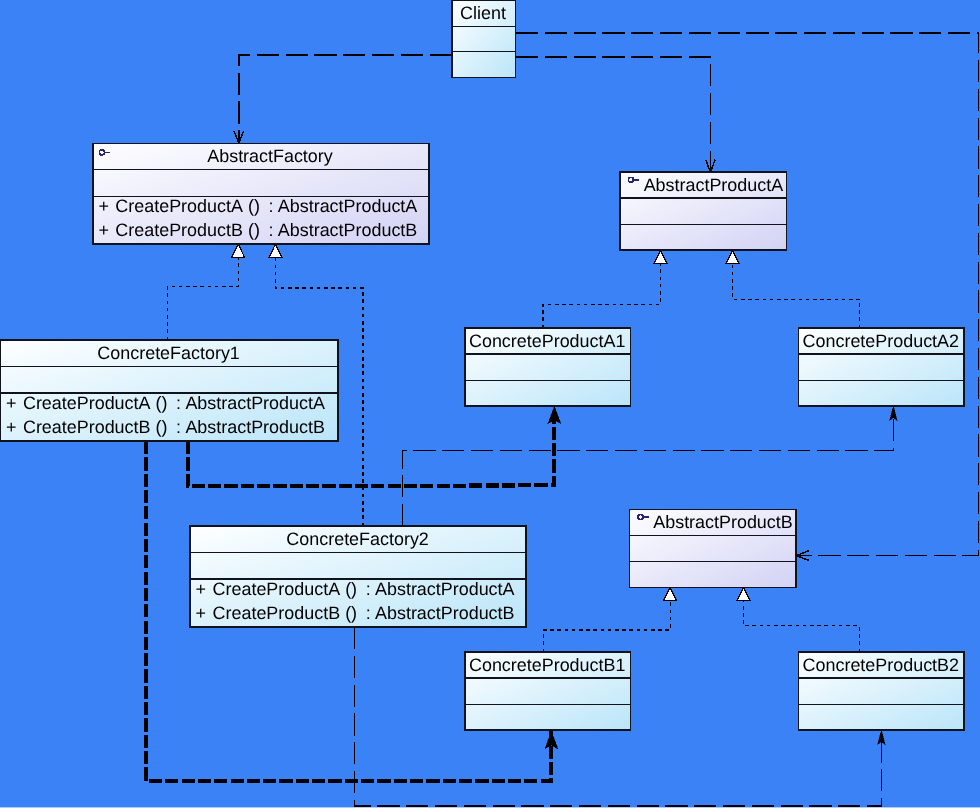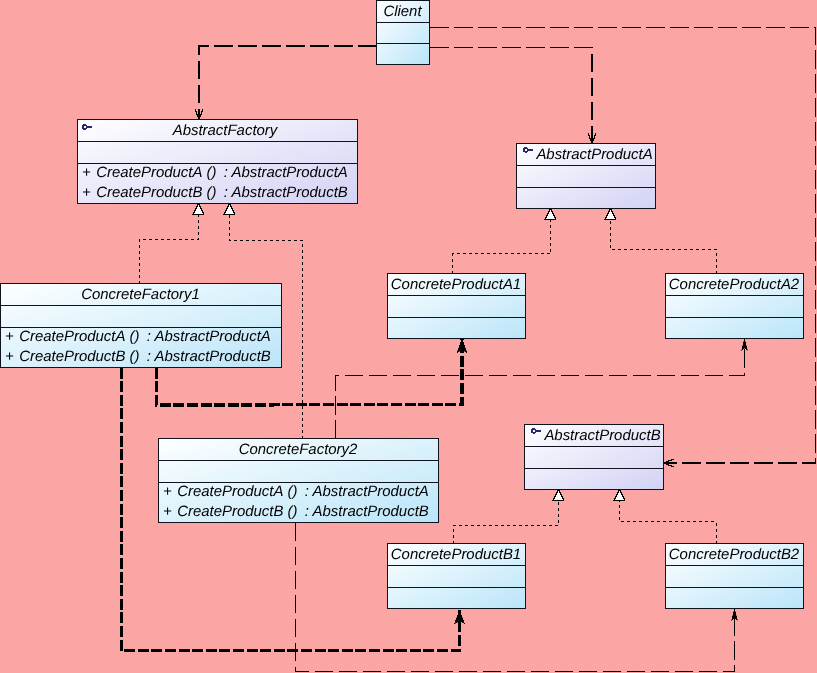--- a/index.html
+++ b/index.html
@@ -1,19 +1,19 @@
 <!DOCTYPE html>
 <html><head>
 <meta charset="utf-8">
 <title>Abstract Factory – UML Class Diagram</title>
 <style>
   html, body { margin:0; padding:0; background:#ffffff; }
   body { width:817px; height:673px; overflow:hidden;
          font-family:"Liberation Sans", sans-serif; }
-  #canvas { position:relative; width:817px; height:673px; background:#fca5a5;font-style:italic; }
+  #canvas { position:relative; width:817px; height:673px; background:#3b82f6; }
   svg#diagram { position:absolute; left:0; top:0; display:block; }
   text { font-family:"Liberation Sans", sans-serif; fill:#000000;
          -webkit-font-smoothing:antialiased; text-rendering:geometricPrecision; }
   .cls-title { font-size:14.95px; }
   .cls-op    { font-size:14.95px; }
 </style>
 </head>
 <body>
 
 <div id="canvas">

